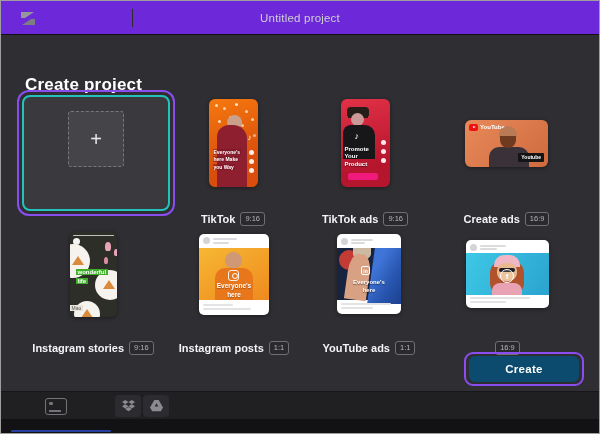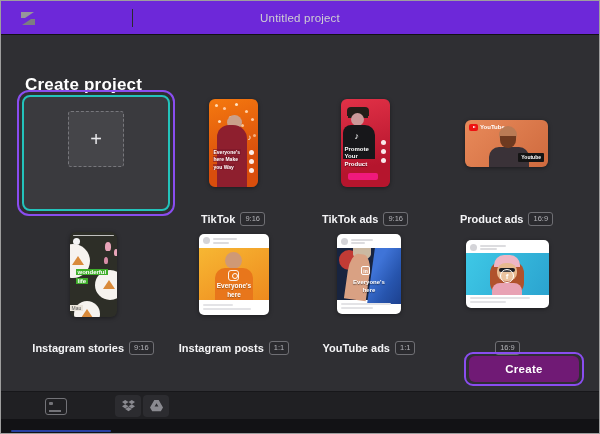--- a/index.html
+++ b/index.html
@@ -100,21 +100,21 @@
   .fb-img { position:absolute; left:0; top:13px; width:83px; height:42px; background:linear-gradient(120deg,#3ec8e6,#2ba3cf); }
   .fb-hair { position:absolute; left:24px; top:8px; width:34px; height:34px; background:#b0522c; border-radius:12px; }
   .fb-face { position:absolute; left:31px; top:10px; width:20px; height:18px; background:#e8b98f; border-radius:45%; }
   .fb-beanie { position:absolute; left:28px; top:2px; width:26px; height:12px; background:#efb6c4; border-radius:10px 10px 0 0; }
   .fb-glasses { position:absolute; left:33px; top:15px; width:16px; height:4px; background:#1d1d22; border-radius:2px; }
   .fb-top { position:absolute; left:26px; top:30px; width:30px; height:12px; background:#e8a2b4; border-radius:8px 8px 0 0; }
   .fb-ring { position:absolute; left:34px; top:16px; width:14px; height:14px; border:1.5px solid #fff; border-radius:50%; color:#fff; font-size:8px; font-weight:bold; text-align:center; line-height:13px; background:rgba(255,255,255,.15); }
   .fb-foot { position:absolute; left:4px; bottom:3px; width:75px; }
   
   .create-ring { position:absolute; left:463px; top:317px; width:120px; height:34px; border:2px solid #8a4df0; border-radius:9px; }
-  .create-btn { position:absolute; left:3px; top:2px; width:110px; height:26px; background:#701a75; border:none; border-radius:6px; color:#fff; font-size:11.5px; font-weight:bold; font-family:"Liberation Sans",sans-serif; cursor:pointer; letter-spacing:.3px; }
+  .create-btn { position:absolute; left:3px; top:2px; width:110px; height:26px; background:#0c4a6e; border:none; border-radius:6px; color:#fff; font-size:11.5px; font-weight:bold; font-family:"Liberation Sans",sans-serif; cursor:pointer; letter-spacing:.3px; }
   
   .panelbar { position:absolute; left:0; top:390px; width:100%; height:28px; background:#202023; border-top:1px solid #17171a; }
   .media-btn { position:absolute; left:44px; top:6px; width:22px; height:17px; border:1.5px solid #737378; border-radius:3px; }
   .media-btn:after { content:""; position:absolute; left:3px; bottom:2.5px; width:12px; height:1.5px; background:#737378; }
   .media-btn:before { content:""; position:absolute; left:3px; top:3px; width:4px; height:3px; background:#737378; border-radius:1px; }
   .cloud-btn { position:absolute; top:3px; width:26px; height:22px; background:#2c2c30; border-radius:4px; display:flex; align-items:center; justify-content:center; }
   .timeline-strip { position:absolute; left:0; top:418px; width:100%; height:15px; background:#121215; }
   .tl-blue { position:absolute; left:10px; bottom:2px; width:100px; height:2px; background:#2f4fd0; opacity:.75; border-radius:1px; }
 </style>
 </head>
@@ -200,21 +200,21 @@
             <span class="yt-play"></span>
             <span class="yt-word">YouTube</span>
           </div>
           <div class="yt-body"></div>
           <div class="yt-head"></div>
           <div class="yt-beard"></div>
           <div class="yt-badge">Youtube</div>
         </div>
       </div>
       <div class="label-row">
-        <span class="card-label">Product ads</span>
+        <span class="card-label">Create ads</span>
         <span class="badge">16:9</span>
       </div>
     </div>
 
     <div class="tcard" style="left:32px; top:194px;">
       <div class="thumb-area2">
         <div class="thumb th-igstories">
           <div class="igs-bar"></div>
           <div class="igs-av"></div>
           <div class="igs-plate1">

